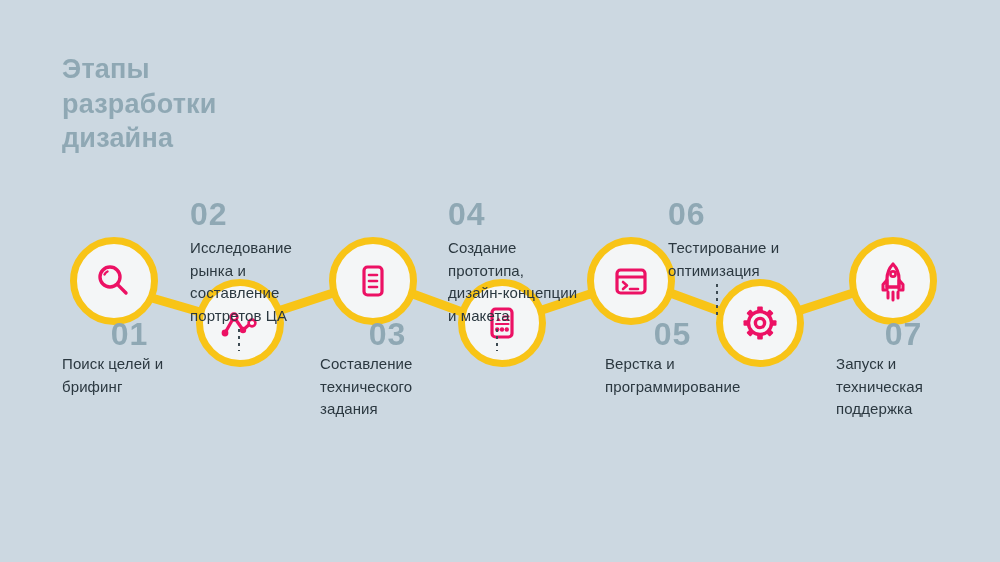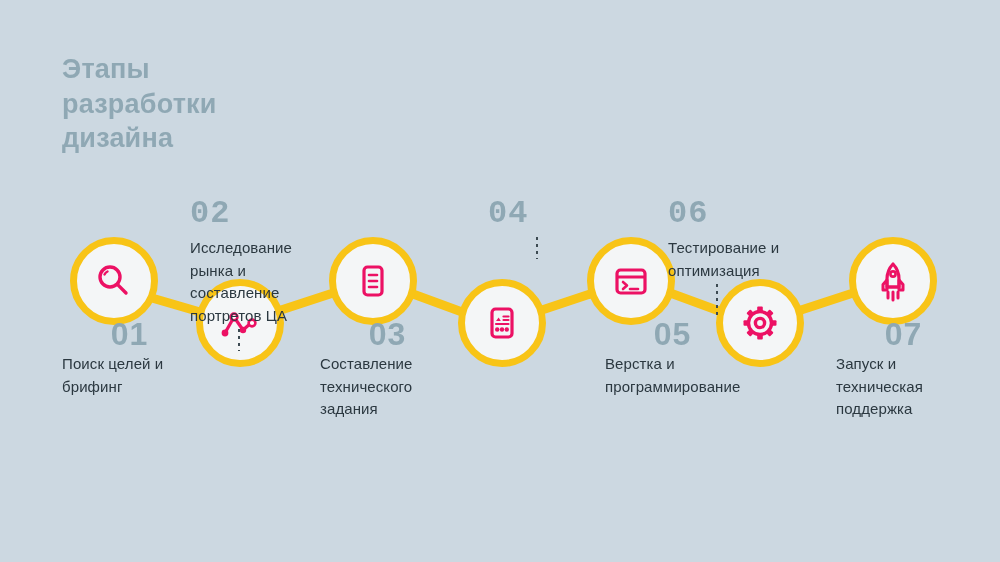--- a/index.html
+++ b/index.html
@@ -62,21 +62,21 @@
   
   .label.below .numrow{
     display:flex;
     align-items:center;
     gap:20px;
     height:34px;
     flex-direction:column;
   }
   .label.below .caption{ margin-top:1px; }
   
-  .label.above .num{ margin-bottom:7px;font-family:Liberation Mono, monospace; }
+  .label.above .num{ margin-bottom:7px; }
   .label.above .dots-wrap{
     margin-top:2px;
     padding-left:48px;
   }
 
   .dots{
     width:2px;
     display:block;
     background-image:linear-gradient(
         to bottom,
@@ -161,22 +161,23 @@
       <rect x="10" y="6" width="20" height="28" rx="3.5" ry="3.5" fill="none" stroke="#ec1164" stroke-width="3.2"></rect>
       <path d="M14 18l2.6-3.4 2.2 3.4z" fill="#ec1164"></path>
       <line x1="21.5" y1="13.5" x2="26.5" y2="13.5" stroke="#ec1164" stroke-width="2.2" stroke-linecap="round"></line>
       <line x1="21.5" y1="17" x2="26.5" y2="17" stroke="#ec1164" stroke-width="2.2" stroke-linecap="round"></line>
       <line x1="14" y1="21" x2="26.5" y2="21" stroke="#ec1164" stroke-width="2.2" stroke-linecap="round"></line>
       <circle cx="15.2" cy="26.5" r="2.2" fill="#ec1164"></circle>
       <circle cx="20" cy="26.5" r="2.2" fill="#ec1164"></circle>
       <circle cx="24.8" cy="26.5" r="2.2" fill="#ec1164"></circle>
     </svg>
   </div>
-  <div class="label above" style="left:448px; top:198px;margin-left:40px;">
+  <div class="label above" style="left:448px; top:198px;">
     <div class="num">04</div>
+    <div class="caption">Создание прототипа, дизайн-концепции и макета</div>
     <div class="dots-wrap">
         <span class="dots d22"></span>
       </div>
   </div>
 
   <div class="node" style="left:587px; top:237px;">
     <svg width="42" height="40" viewBox="0 0 42 40">
       <rect x="7" y="9" width="28" height="23" rx="3.5" ry="3.5" fill="none" stroke="#ec1164" stroke-width="3.2"></rect>
       <line x1="7" y1="16" x2="35" y2="16" stroke="#ec1164" stroke-width="3"></line>
       <polyline points="13,21 17,24.5 13,28" fill="none" stroke="#ec1164" stroke-width="2.6" stroke-linecap="round" stroke-linejoin="round"></polyline>

